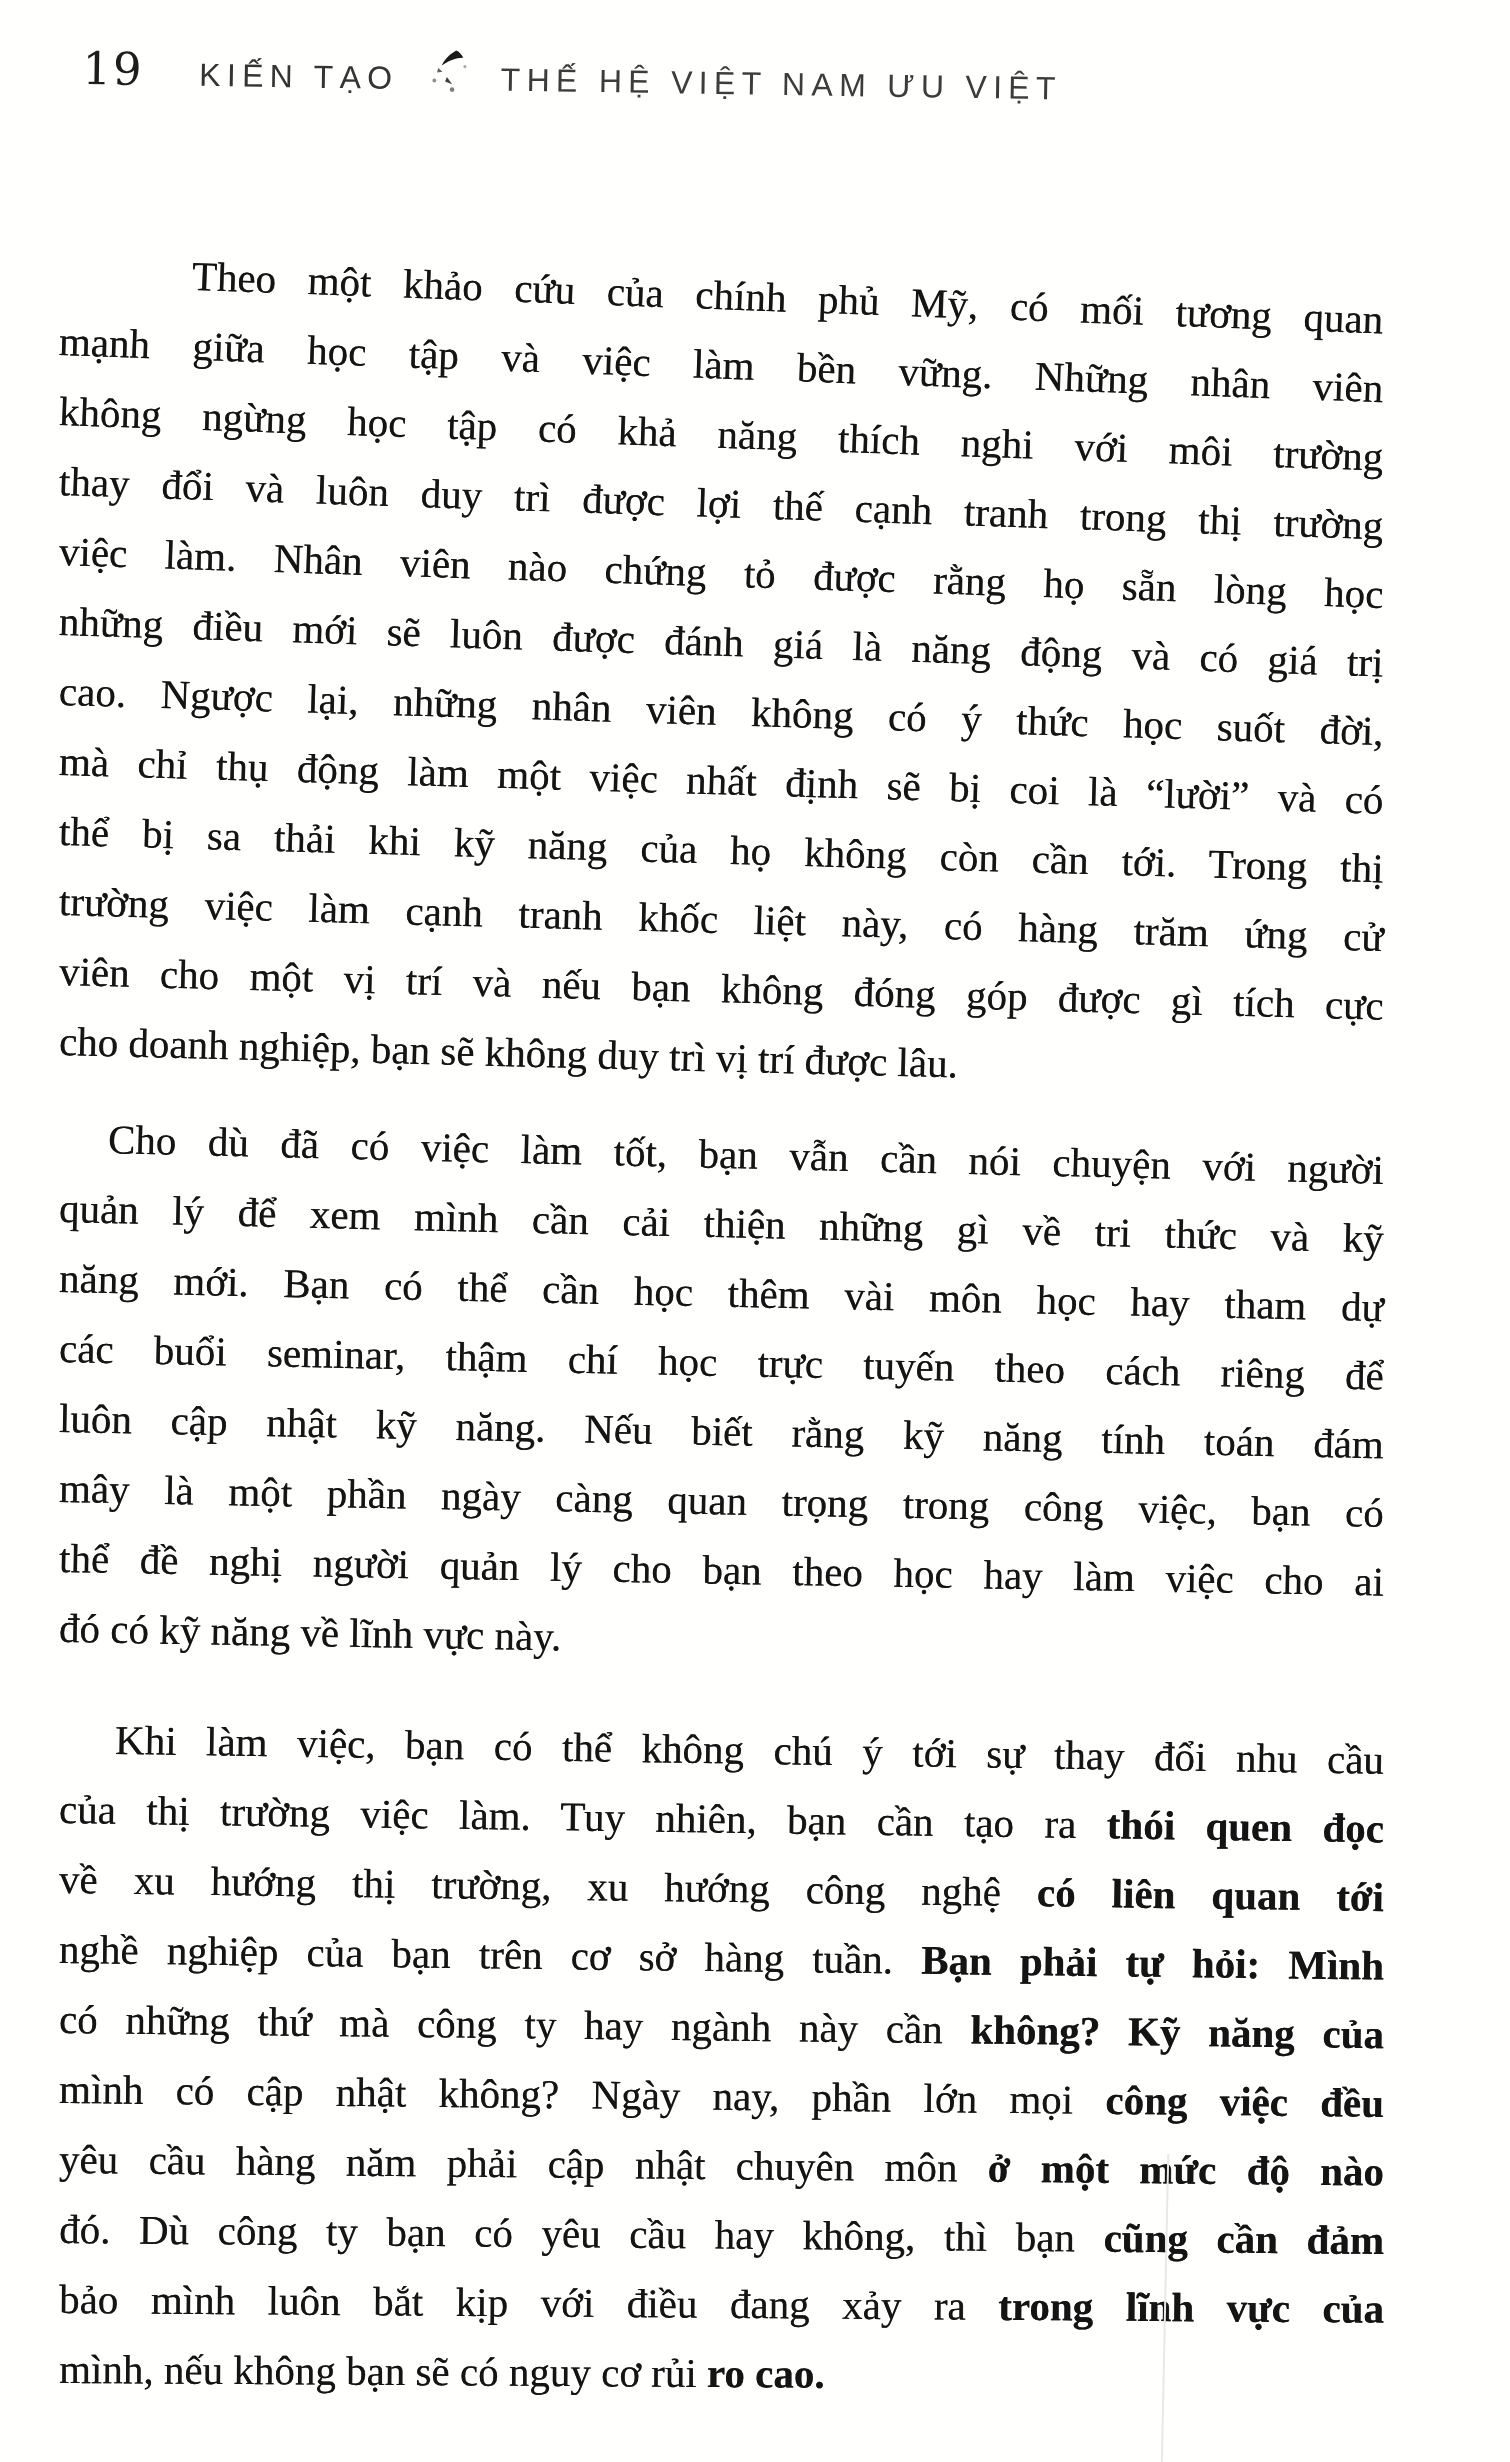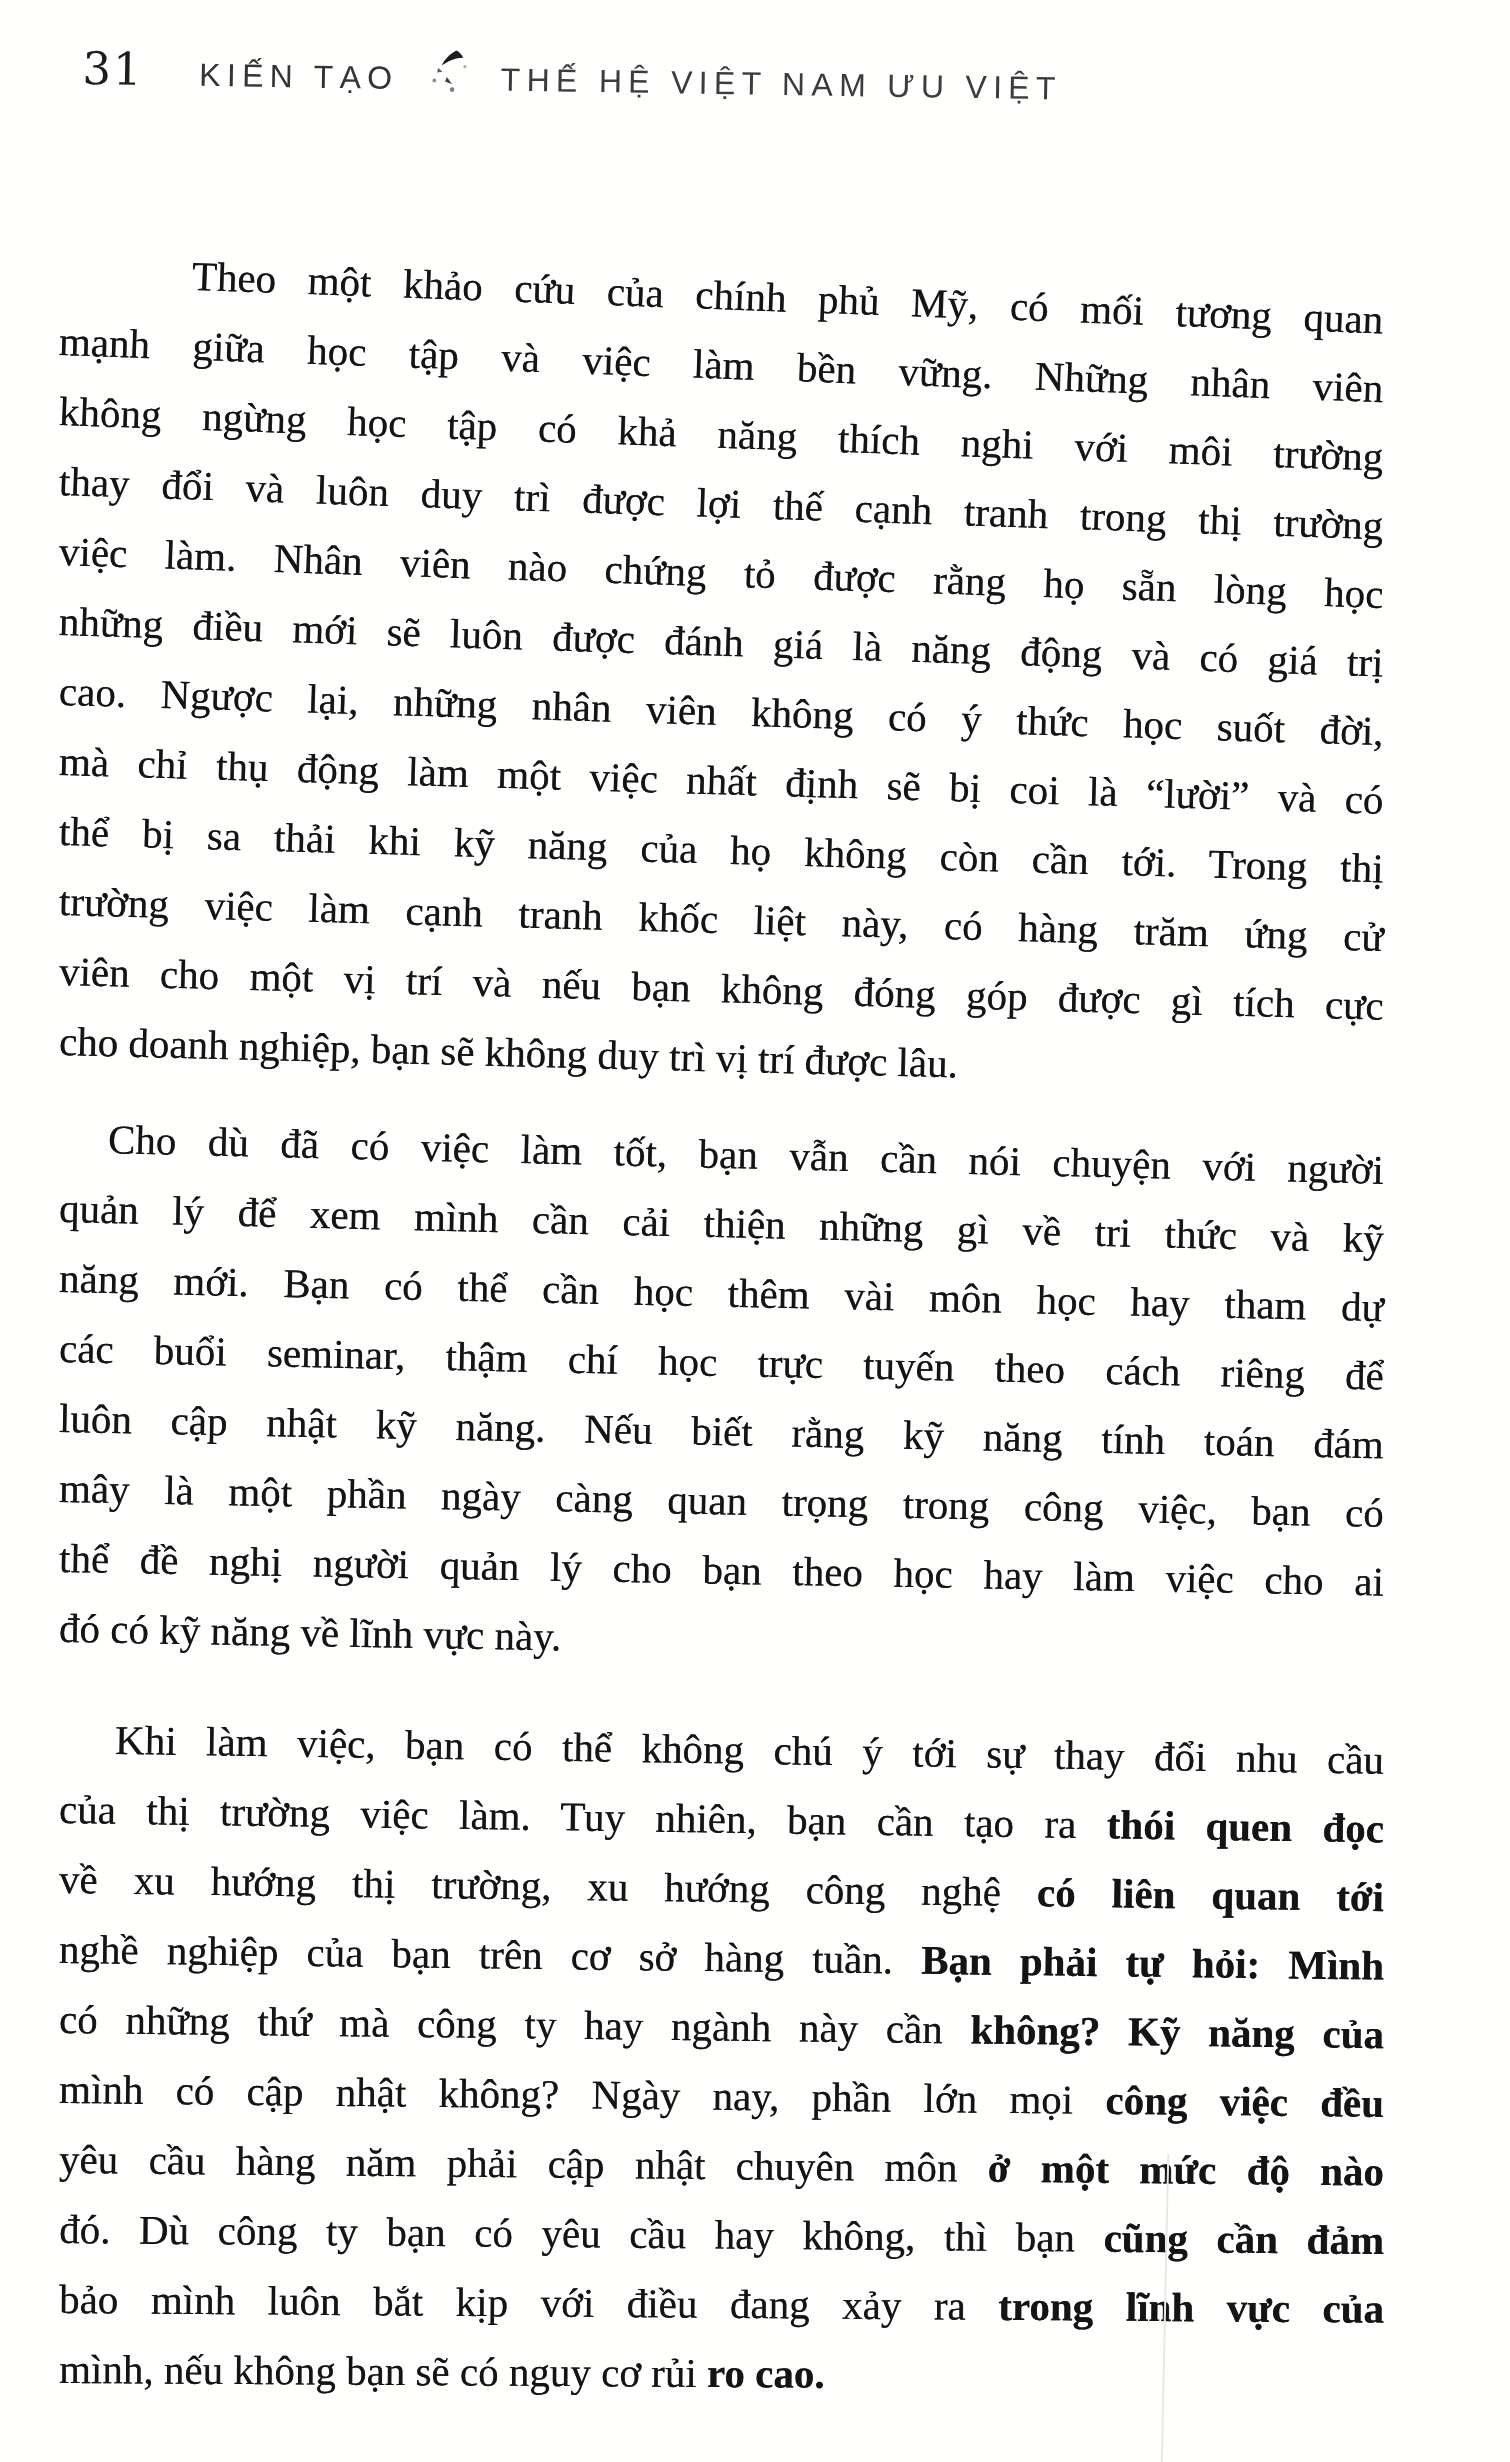--- a/index.html
+++ b/index.html
@@ -48,21 +48,21 @@
     position:absolute;left:1162px;top:2154px;width:1.8px;height:505px;
     background:#e8e8e6;transform:rotate(1.2deg);
   }
 </style>
 </head>
 <body>
 
 <div class="page">
 
   <div class="header">
-    <span class="pagenum">31</span>
+    <span class="pagenum">19</span>
     <span class="htitle">KIẾN TẠO</span>
     <span class="hlogo">
       <svg width="52" height="50" viewBox="0 0 58 56" aria-hidden="true">
         <path d="M34 4 C27 8 21 14 18 21 C25 16 34 12 42 12 C40 8 37 5 34 4 Z" fill="#1c1c1c"></path>
         <path d="M14 24 l5 4 -6 1 z" fill="#2a2a2a" opacity="0.75"></path>
         <path d="M24 34 l6 8 -8 -3 z" fill="#1f1f1f" opacity="0.85"></path>
         <circle cx="10" cy="38" r="2.2" fill="#333" opacity="0.55"></circle>
         <circle cx="30" cy="48" r="2.6" fill="#2a2a2a" opacity="0.6"></circle>
         <circle cx="44" cy="22" r="1.8" fill="#444" opacity="0.45"></circle>
       </svg>

